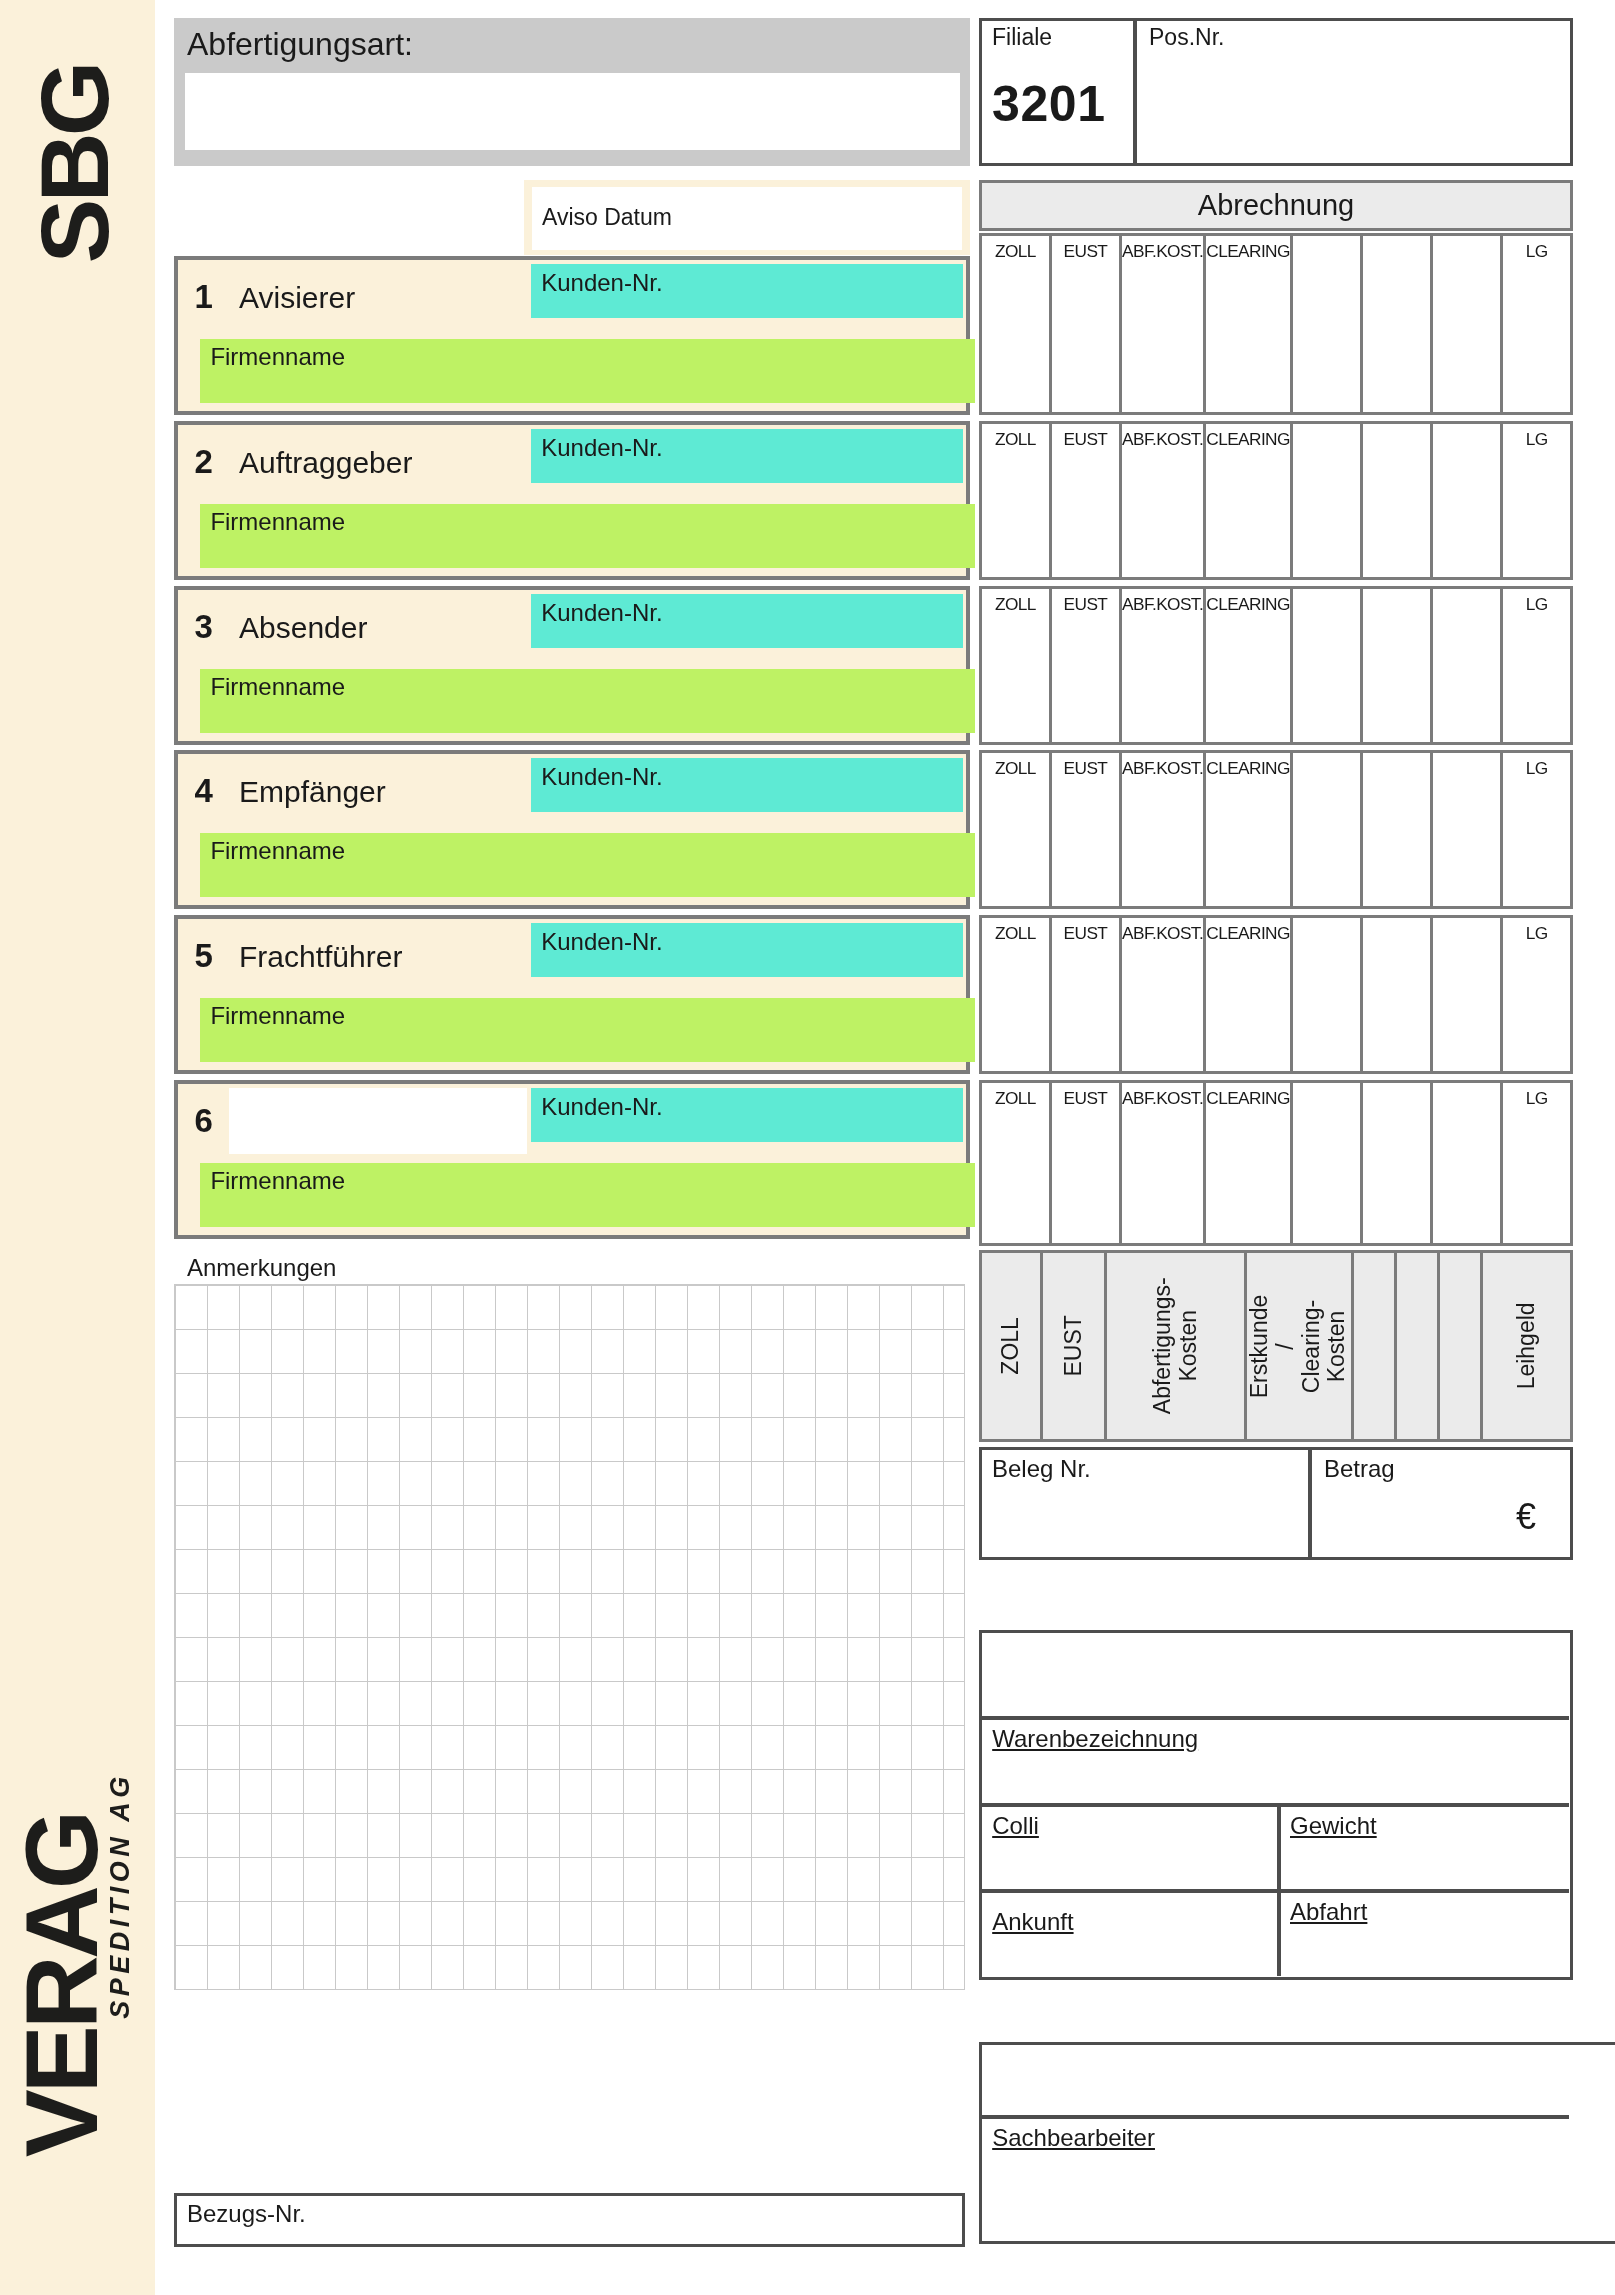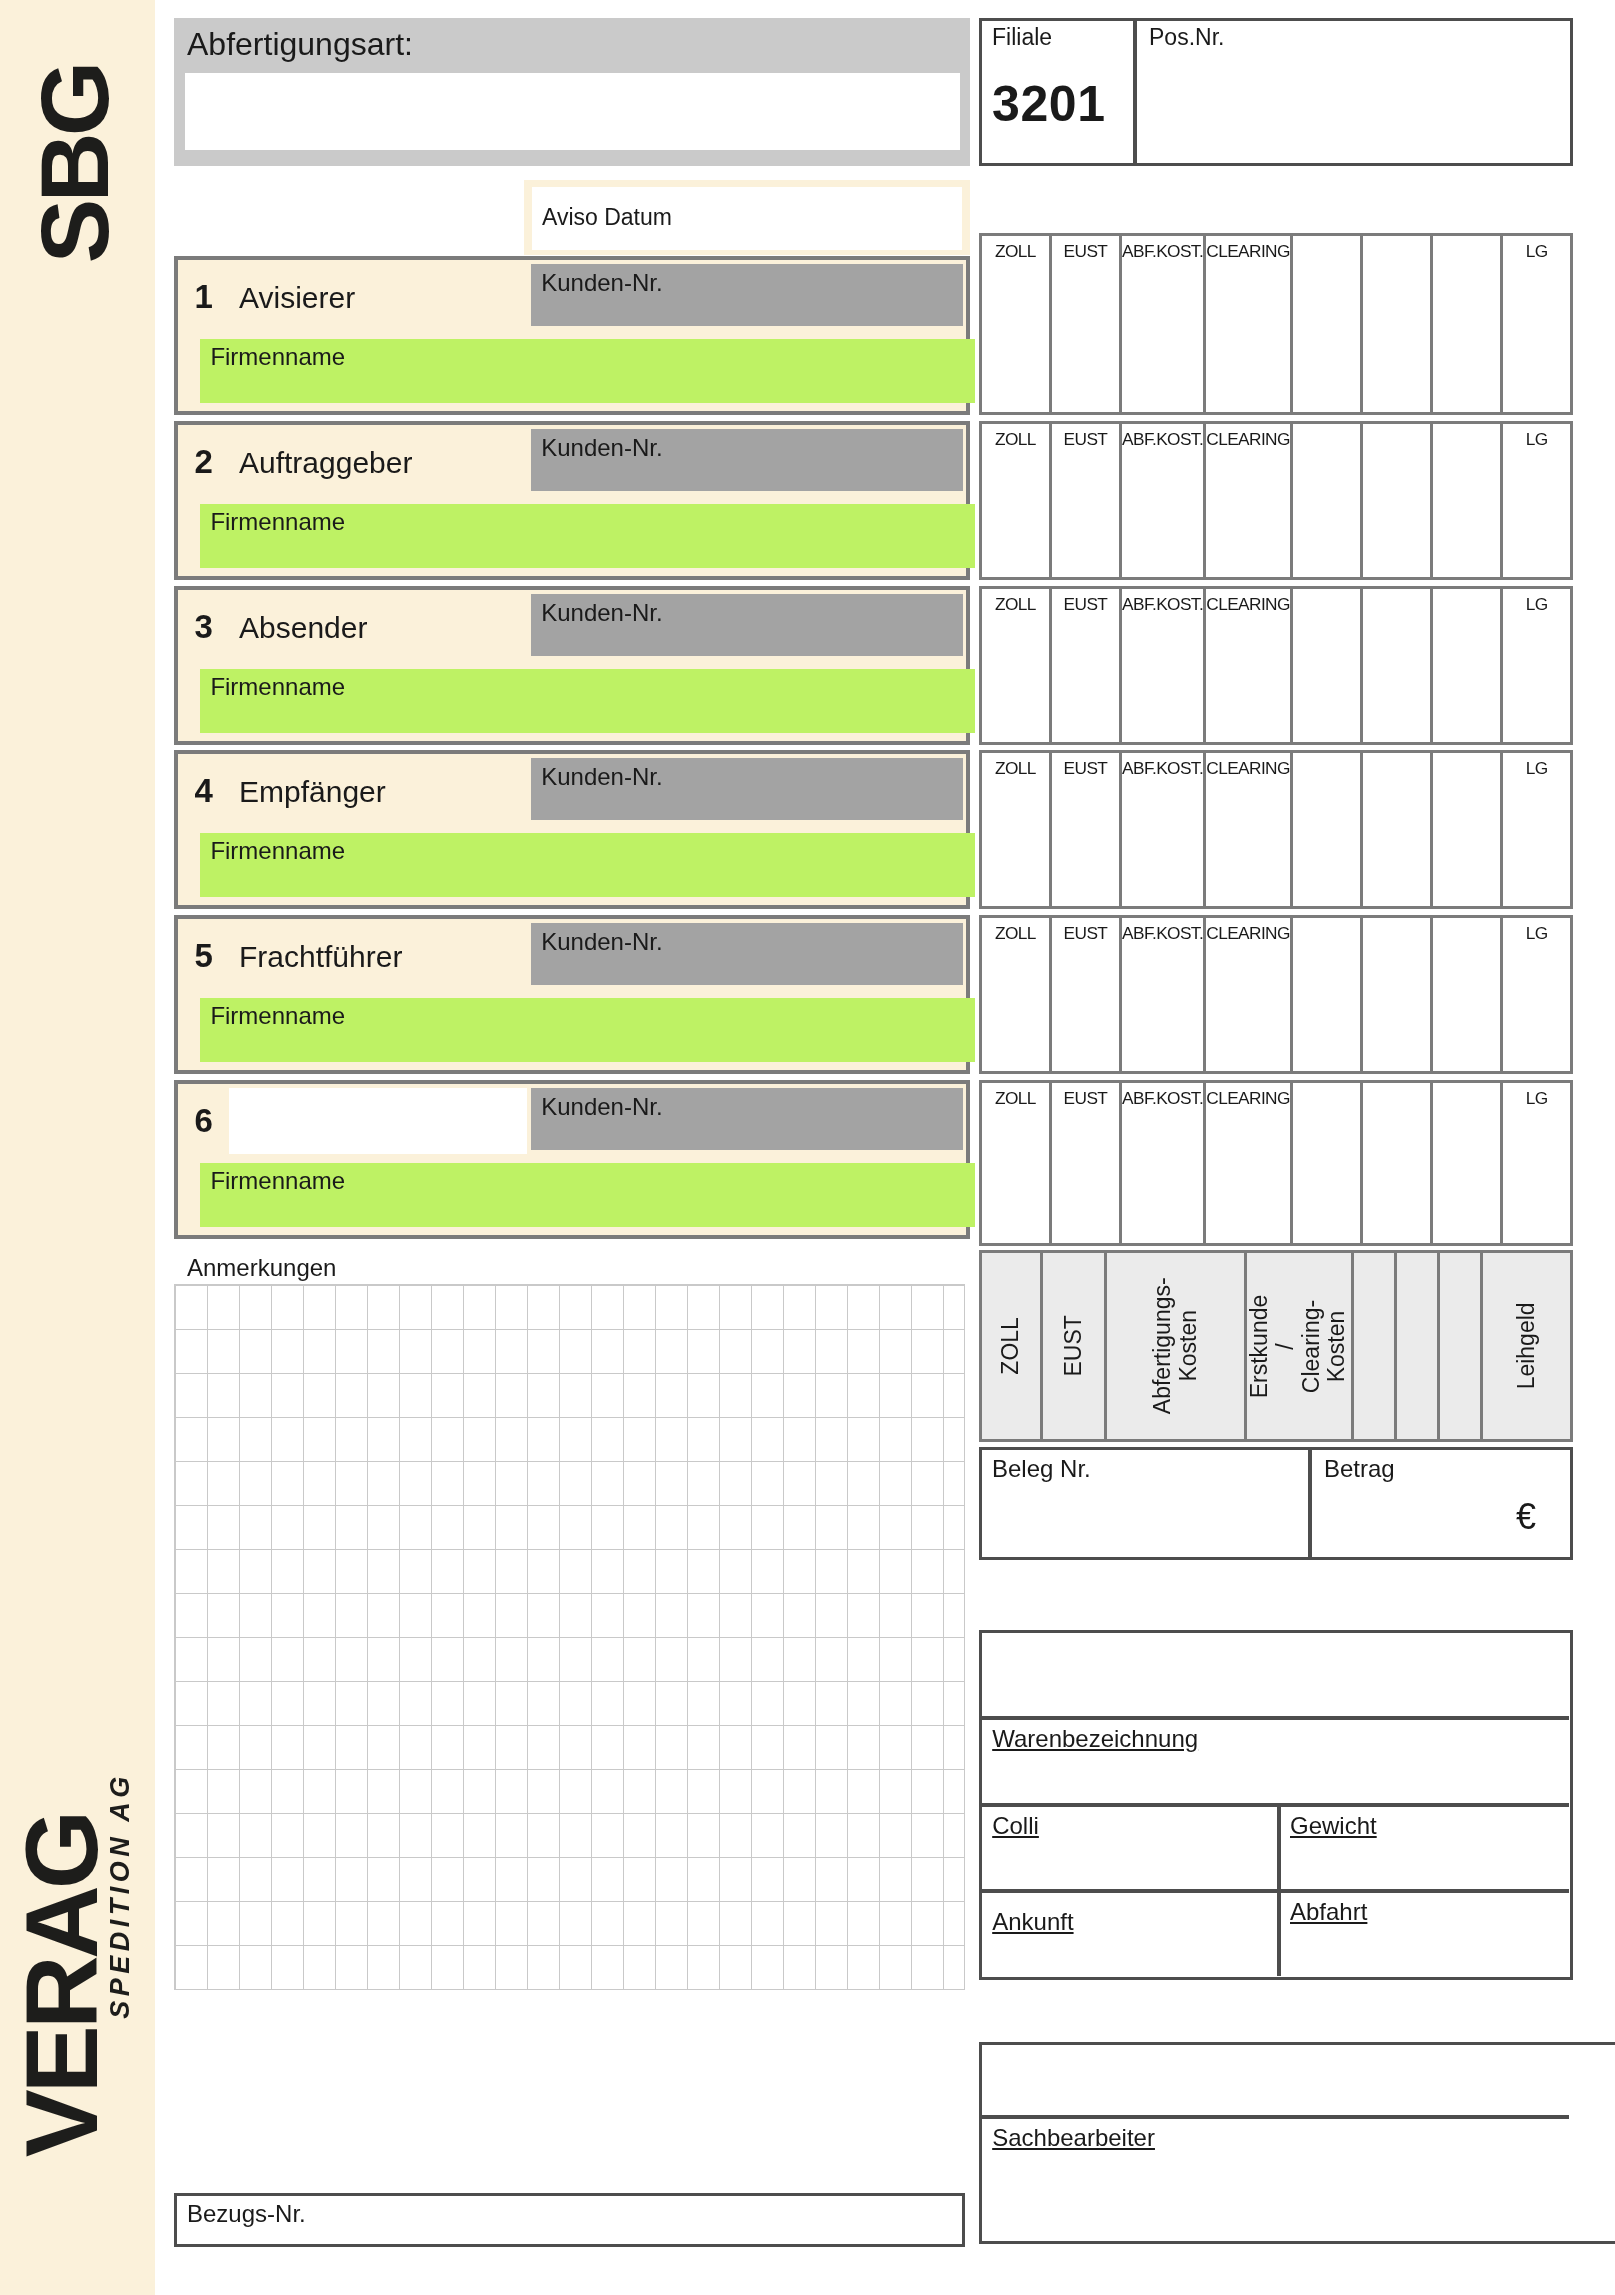--- a/index.html
+++ b/index.html
@@ -36,21 +36,21 @@
   #sections .section:nth-child(1){top:256px;}
   #sections .section:nth-child(2){top:421px;}
   #sections .section:nth-child(3){top:586px;}
   #sections .section:nth-child(4){top:750px;}
   #sections .section:nth-child(5){top:915px;}
   #sections .section:nth-child(6){top:1080px;}
   .sec-number{position:absolute;left:16.6px;top:18px;font-size:33px;font-weight:bold;}
   .sec-title{position:absolute;left:61px;top:20.5px;font-size:30px;}
   .sec-title-box{display:none;position:absolute;left:51px;top:3.8px;width:298px;height:66px;background:#fff;}
   #sections .section:nth-child(6) .sec-title-box{display:block;}
-  .sec-kunden-box{position:absolute;left:353px;top:3.8px;width:432px;height:62px;background:#a3a3a3;}
+  .sec-kunden-box{position:absolute;left:353px;top:3.8px;width:432px;height:54px;background:#5eead4;}
   .sec-kunden-label{position:absolute;left:10.2px;top:5.1px;font-size:24px;}
   .sec-firma-box{position:absolute;left:10.2px;top:79px;width:775px;height:64px;background:#bef264;margin-left:12px;}
   .sec-firma-label{position:absolute;left:10.2px;top:3.8px;font-size:24px;}
   
   #abr-header{left:979px;top:180px;width:594px;height:51px;background:#EBEBEB;border:3.8px solid #7B7B7B;box-sizing:border-box;
     display:flex;align-items:center;justify-content:center;font-size:29px;}
   .abr-row{position:absolute;left:979px;width:594px;height:159px;background:#7B7B7B;border:3.8px solid #7B7B7B;box-sizing:border-box;
     display:grid;grid-template-columns:repeat(8,1fr);grid-gap:3.2px;}
   #abr-rows .abr-row:nth-child(1){top:233px;height:182px;}
   #abr-rows .abr-row:nth-child(2){top:421px;}
@@ -187,20 +187,21 @@
       <div class="sec-title-box"></div>
       <div class="sec-kunden-box">
         <div class="sec-kunden-label">Kunden-Nr.</div>
       </div>
       <div class="sec-firma-box">
         <div class="sec-firma-label">Firmenname</div>
       </div>
     </div>
   </div>
 
+  <div id="abr-header" class="abs">Abrechnung</div>
   <div id="abr-rows">
     <div class="abr-row">
       <div class="abr-cell">ZOLL</div>
       <div class="abr-cell">EUST</div>
       <div class="abr-cell">ABF.KOST.</div>
       <div class="abr-cell">CLEARING</div>
       <div class="abr-cell"></div>
       <div class="abr-cell"></div>
       <div class="abr-cell"></div>
       <div class="abr-cell">LG</div>

